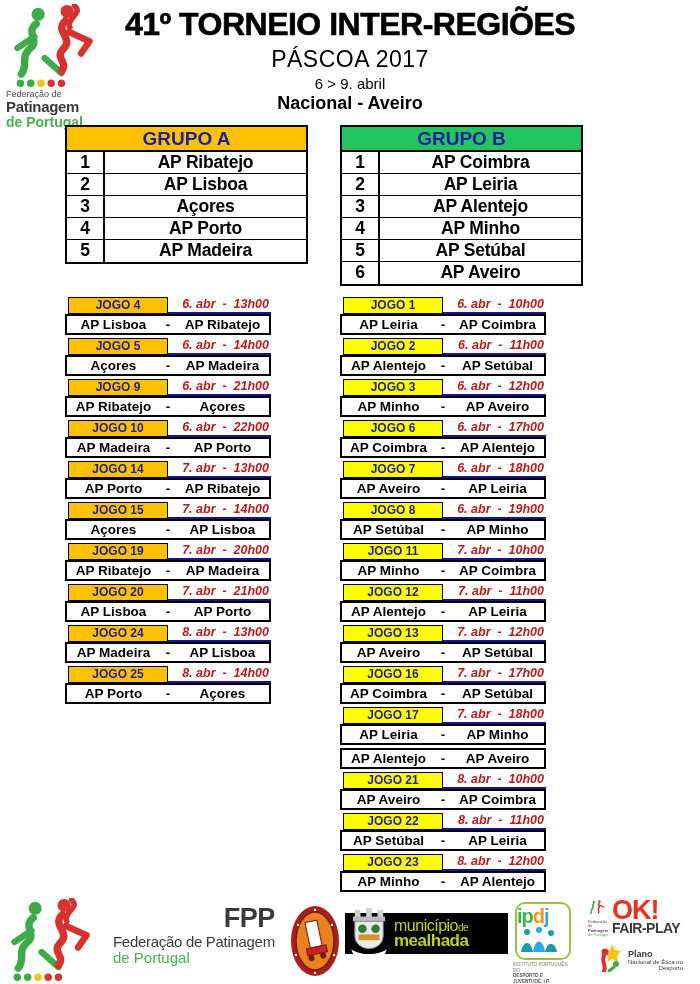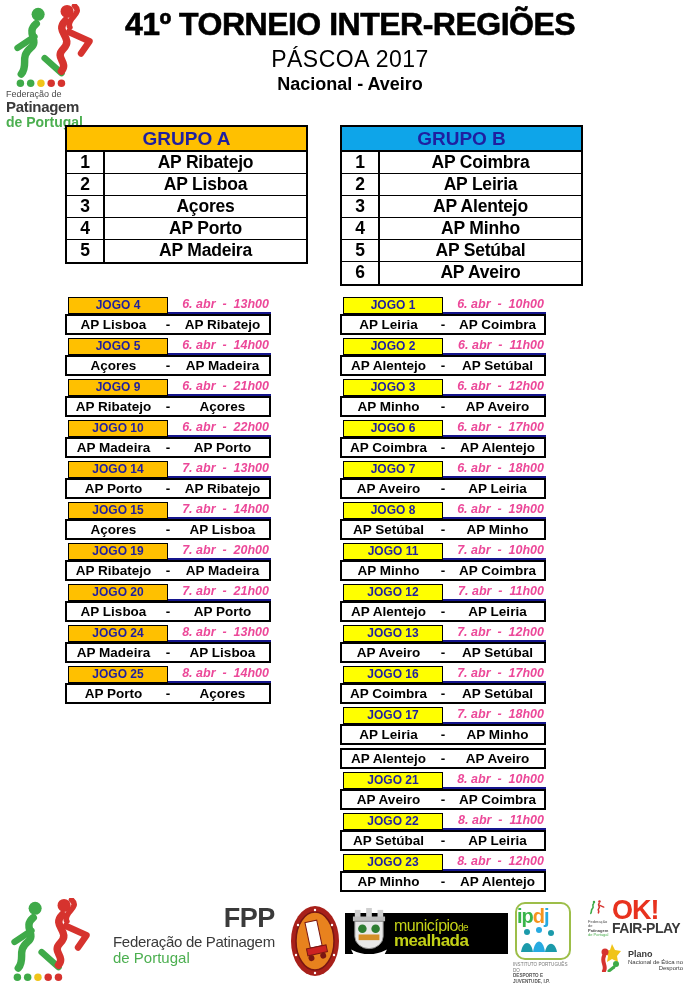--- a/index.html
+++ b/index.html
@@ -24,38 +24,38 @@
   .date-line  { font-size:15px; margin-top:2px; }
   .loc-line   { font-size:18px; font-weight:bold; margin-top:1px; }
 
   
   .group-table { position:absolute; width:243px; border:2.5px solid #000; background:#fff; }
   .group-table.ga { left:65px;  top:125px; }
   .group-table.gb { left:340px; top:125px; }
   .group-header { height:25px; line-height:24px; text-align:center; font-weight:bold;
                   font-size:19px; color:#1f1fa0; border-bottom:2px solid #000; }
   .ga .group-header { background:#ffc000; }
-  .gb .group-header { background:#0ea5e9; }
+  .gb .group-header { background:#22c55e; }
   .group-row { display:flex; height:22px; line-height:21px; border-bottom:1.6px solid #000;
                font-weight:bold; font-size:17.5px; }
   .group-row:last-child { border-bottom:none; }
   .group-row .pos  { width:38px; text-align:center; border-right:2px solid #000; }
   .group-row .team { flex:1; text-align:center; letter-spacing:-0.2px; }
 
   
   .fixtures { position:absolute; width:206px; top:297px; }
   .fixtures.fa { left:65px; }
   .fixtures.fb { left:340px; }
   .fx { margin-bottom:3px; }
   .fx-head { display:flex; height:17px; margin-left:3px; }
   .fx-label { width:100px; height:17px; line-height:14px; text-align:center;
               border:1.6px solid #000; color:#1f1fa0; font-weight:bold; font-size:12px; }
   .fa .fx-label { background:#ffc000; }
   .fb .fx-label { background:#ffff00; }
-  .fx-when { flex:1; border-bottom:2px solid #14148c; color:#ec4899; font-weight:bold;
+  .fx-when { flex:1; border-bottom:2px solid #14148c; color:#b91c1c; font-weight:bold;
              font-style:italic; font-size:12.5px; text-align:right; padding-right:2px;
              line-height:15px; white-space:pre; }
   .fx-teams { display:flex; height:21px; line-height:18px; border:2px solid #000;
               background:#fff; font-weight:bold; font-size:13.5px; }
   .fx-teams .t { flex:1; text-align:center; }
   .fx-teams .sep { width:16px; text-align:center; }
 
   
   .ft-fpp-logo { position:absolute; left:4px; top:898px; }
   .ft-fpp-text { position:absolute; left:113px; top:904px; line-height:1.1; }
@@ -112,20 +112,21 @@
   <div class="hdr-logo-text">
     <div class="hl1">Federação de</div>
     <div class="hl2">Patinagem</div>
     <div class="hl3">de Portugal</div>
   </div>
 </div>
 
 <div class="title-block">
   <div class="main-title">41º TORNEIO INTER-REGIÕES</div>
   <div class="sub-title">PÁSCOA 2017</div>
+  <div class="date-line">6 &gt; 9. abril</div>
   <div class="loc-line">Nacional - Aveiro</div>
 </div>
 
 <div class="group-table ga">
   <div class="group-header">GRUPO A</div>
   <div>
 
       <div class="group-row">
         <span class="pos">1</span>
         <span class="team">AP Ribatejo</span>

